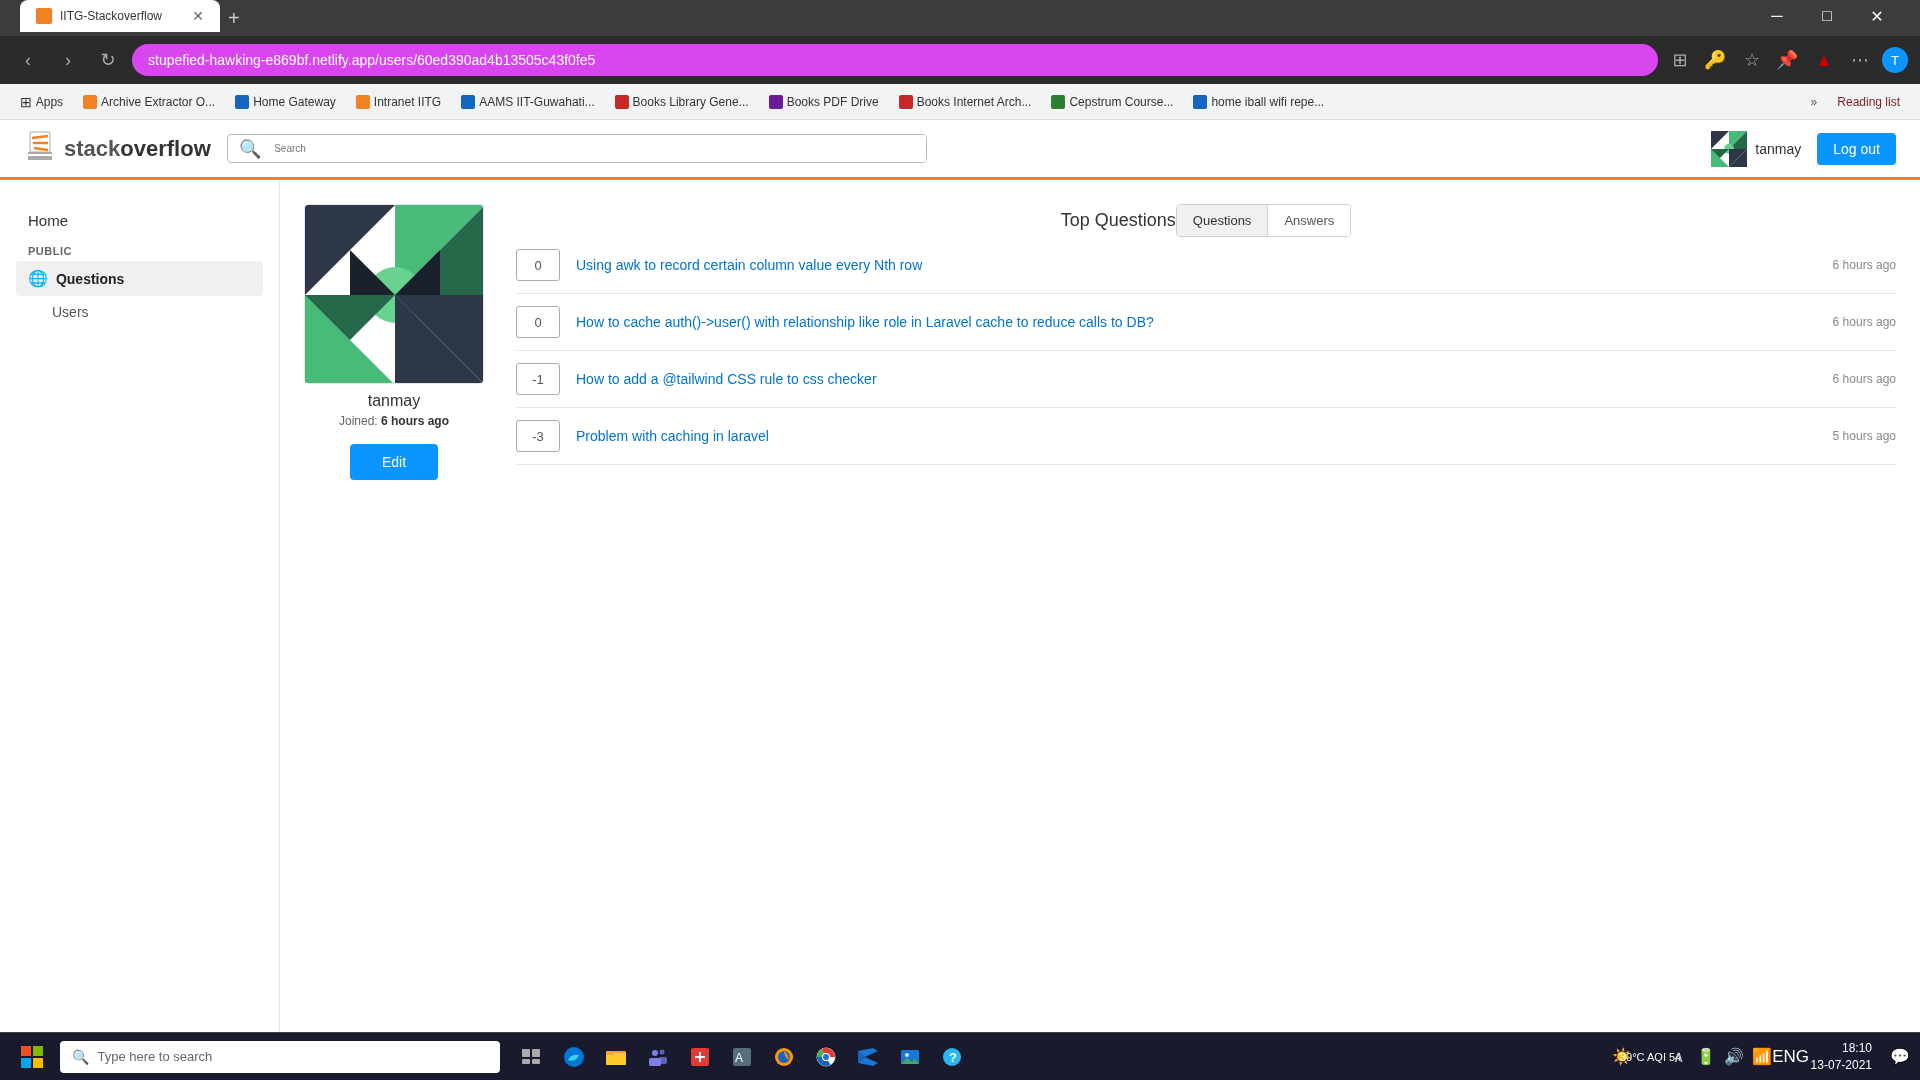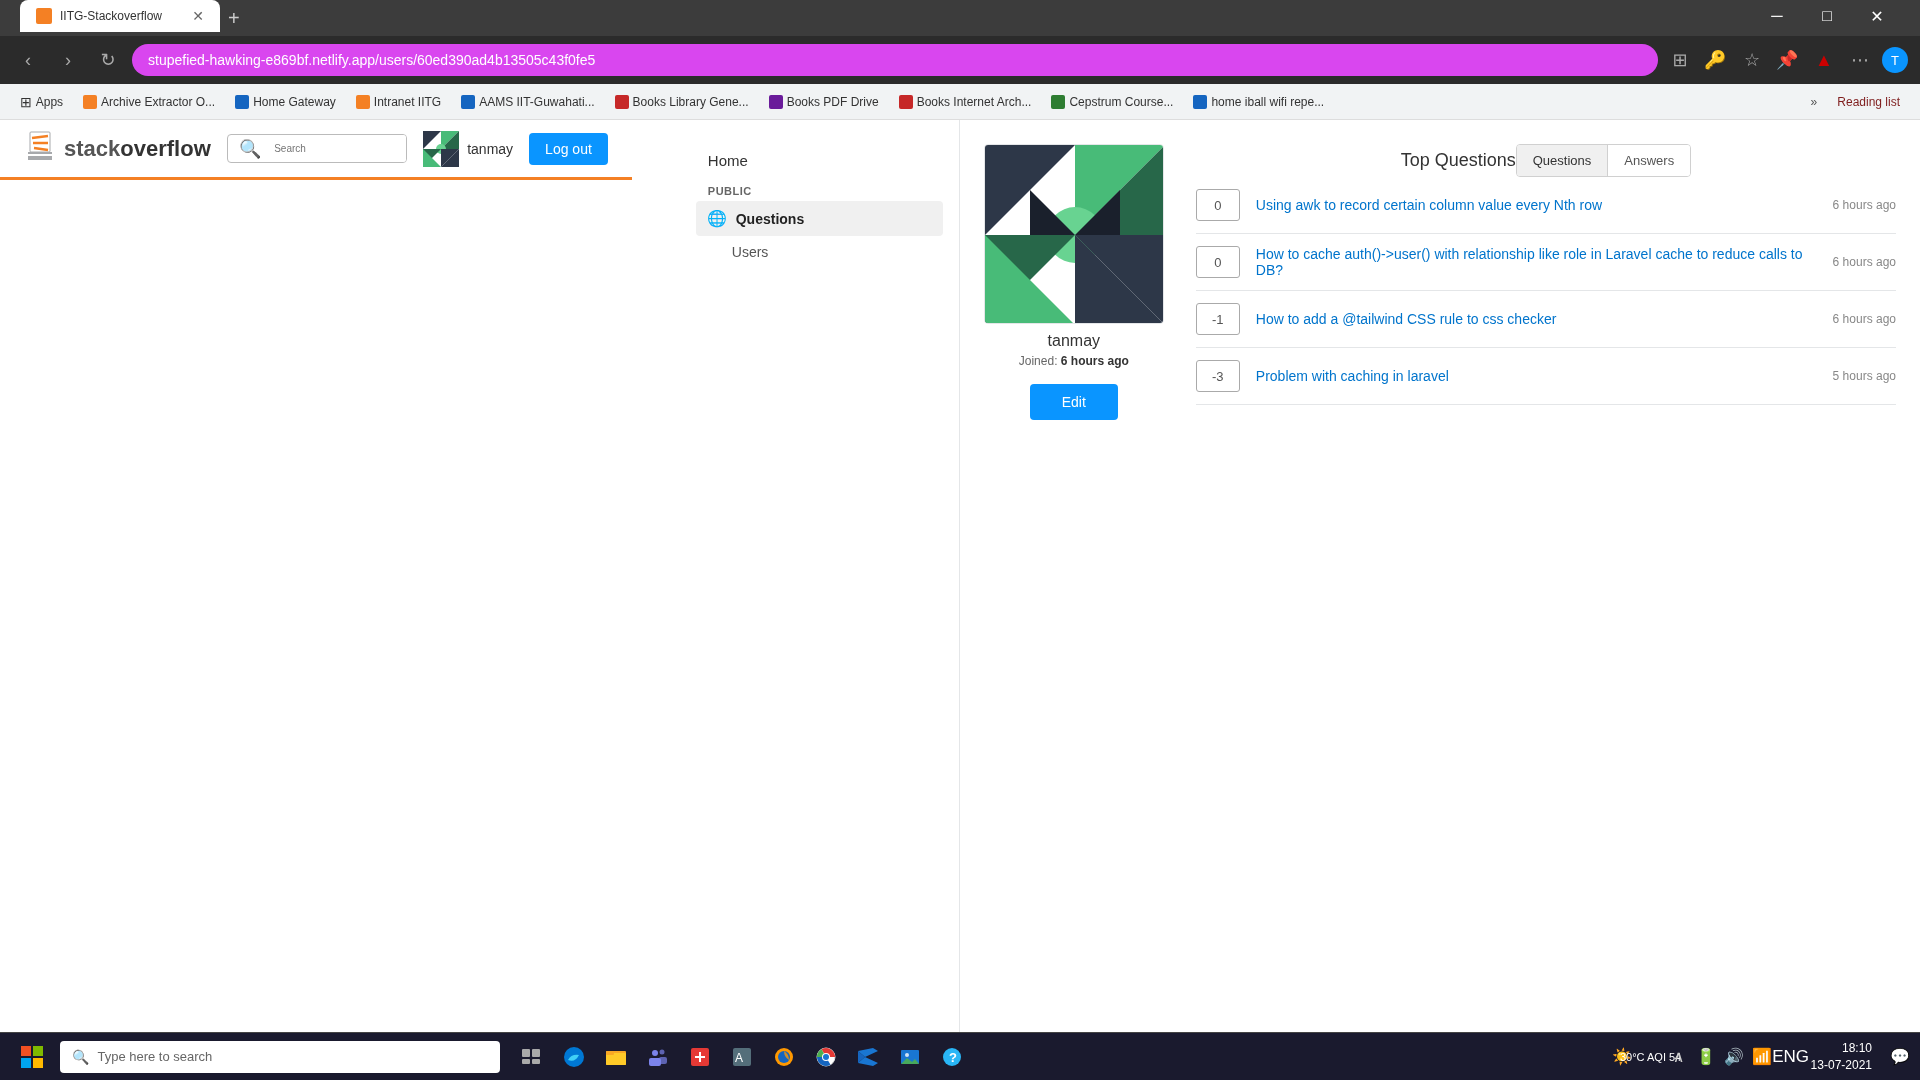--- a/index.html
+++ b/index.html
@@ -23,21 +23,21 @@
     .toolbar-icon { color: #aaa; font-size: 18px; cursor: pointer; width: 28px; height: 28px; display: flex; align-items: center; justify-content: center; }
 
     
     .bookmarks-bar { background: #f1f3f4; border-bottom: 1px solid #ddd; height: 36px; display: flex; align-items: center; padding: 0 12px; gap: 4px; overflow: hidden; }
     .bookmark-item { display: flex; align-items: center; gap: 4px; padding: 4px 8px; border-radius: 4px; cursor: pointer; font-size: 12px; color: #333; white-space: nowrap; }
     .bookmark-favicon { width: 14px; height: 14px; border-radius: 2px; flex-shrink: 0; display: inline-block; }
     .bm-more { margin-left: auto; font-size: 12px; color: #555; cursor: pointer; padding: 4px 8px; }
     .reading-list-btn { font-size: 12px; color: #7f1d1d; cursor: pointer; padding: 4px 8px; border: none; background: none; }
 
     
-    .so-page { display: flex; flex-direction: row; height: calc(1080px - 120px); gap: 48px; }
+    .so-page { display: flex; flex-direction: column; height: calc(1080px - 120px); }
 
     
     .so-header { background: #fff; border-bottom: 3px solid #f48024; height: 60px; display: flex; align-items: center; padding: 0 24px; gap: 16px; position: relative; z-index: 10; }
     .so-logo { display: flex; align-items: center; gap: 8px; font-size: 22px; font-weight: bold; color: #222; text-decoration: none; }
     .so-search-wrapper { flex: 1; max-width: 700px; display: flex; align-items: center; border: 1px solid #bbb; border-radius: 4px; overflow: hidden; background: #fff; }
     .so-search-icon { padding: 0 12px; color: #888; font-size: 18px; }
     .so-search-input { border: none; outline: none; padding: 8px 0; font-size: 10px; flex: 1; color: #555; }
     .so-header-right { margin-left: auto; display: flex; align-items: center; gap: 16px; }
     .so-user { display: flex; align-items: center; gap: 8px; }
     .so-avatar { width: 36px; height: 36px; }

